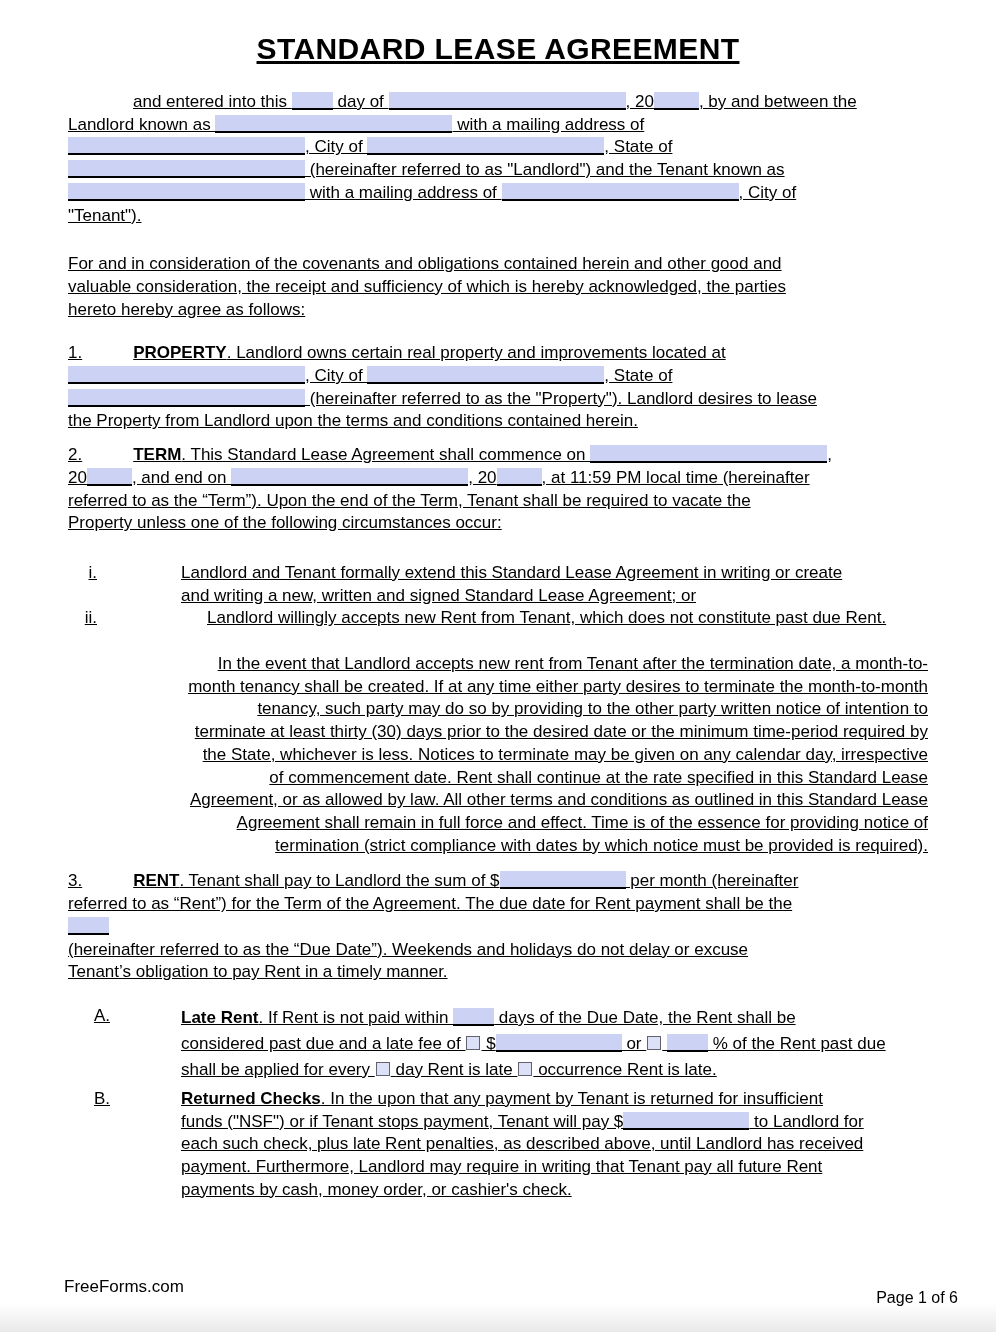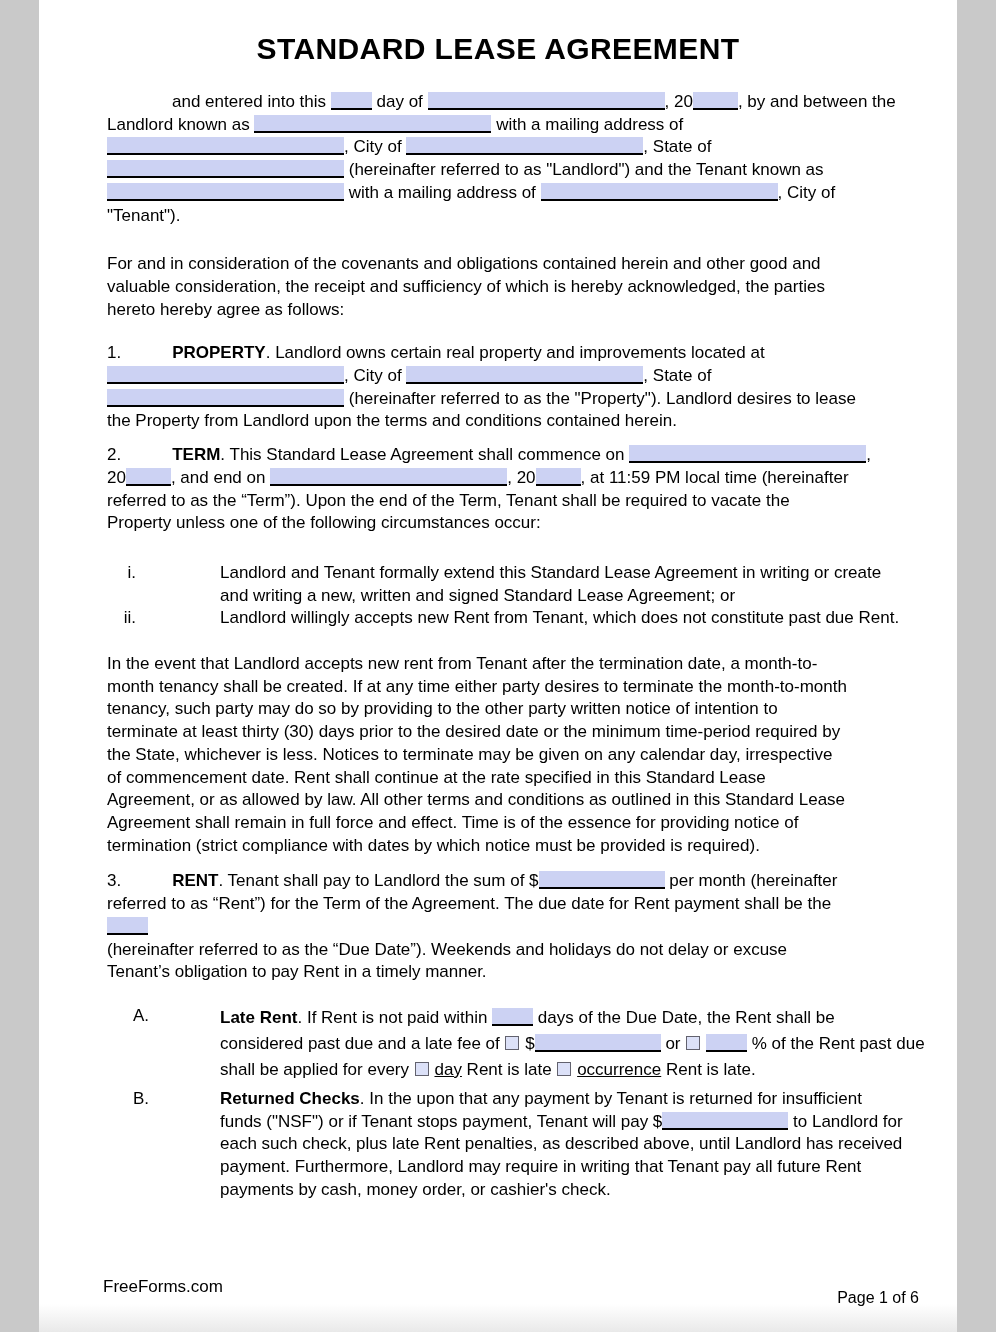--- a/index.html
+++ b/index.html
@@ -1,44 +1,45 @@
 <!DOCTYPE html>
 <html style="--field-fill: #ccd2f3; --cb-fill: #dce1f8; --cb-border: #62626e; --underline: #000000;"><head>
 <meta charset="utf-8">
 <style>
   html,body{margin:0;padding:0;background:#c9c9c9;}
   .page{
     position:relative;
-    width:918px;height:1332px;
+    width:996px;height:1332px;
     background:#ffffff;
     font-family:"Liberation Sans", sans-serif;
     font-size:17px;
     line-height:22.7px;
     color:#000;
     overflow:hidden;
     margin:0 auto;
+    text-decoration:underline;
   }
   .content{padding:31px 68px 0 68px;}
   .doc-title{
     font-size:30px;
     line-height:36px;
     font-weight:bold;
     text-align:center;
     letter-spacing:0.4px;
     margin:0;
   }
   .line{white-space:nowrap;}
   .blk-intro{margin-top:24px;}
   .blk-intro .line:first-child{text-indent:65px;}
   .blk-consideration{margin-top:26px;}
   .blk-property{margin-top:21px;}
   .blk-term{margin-top:11px;}
   .blk-term-item-i{margin-top:27px;}
-  .blk-term-item-ii{margin-top:0;}
-  .blk-holdover{margin-top:23px;}
+  .blk-term-item-ii{margin-top:0;gap:26px;}
+  .blk-holdover{margin-top:23px;text-align:right;}
   .blk-rent{margin-top:13px;}
   .blk-late-rent{margin-top:21px;}
   .blk-late-rent .line{line-height:26px;}
   .blk-returned-checks{margin-top:5px;}
   .li{display:flex;}
   .li .marker{flex:0 0 65px;box-sizing:border-box;text-align:right;}
   .li .marker.roman{padding-right:36px;}
   .li .marker.alpha{padding-right:23px;}
   .li .licontent{flex:1 1 auto;min-width:0;margin-left:48px;}
   .bold{font-weight:bold;}

